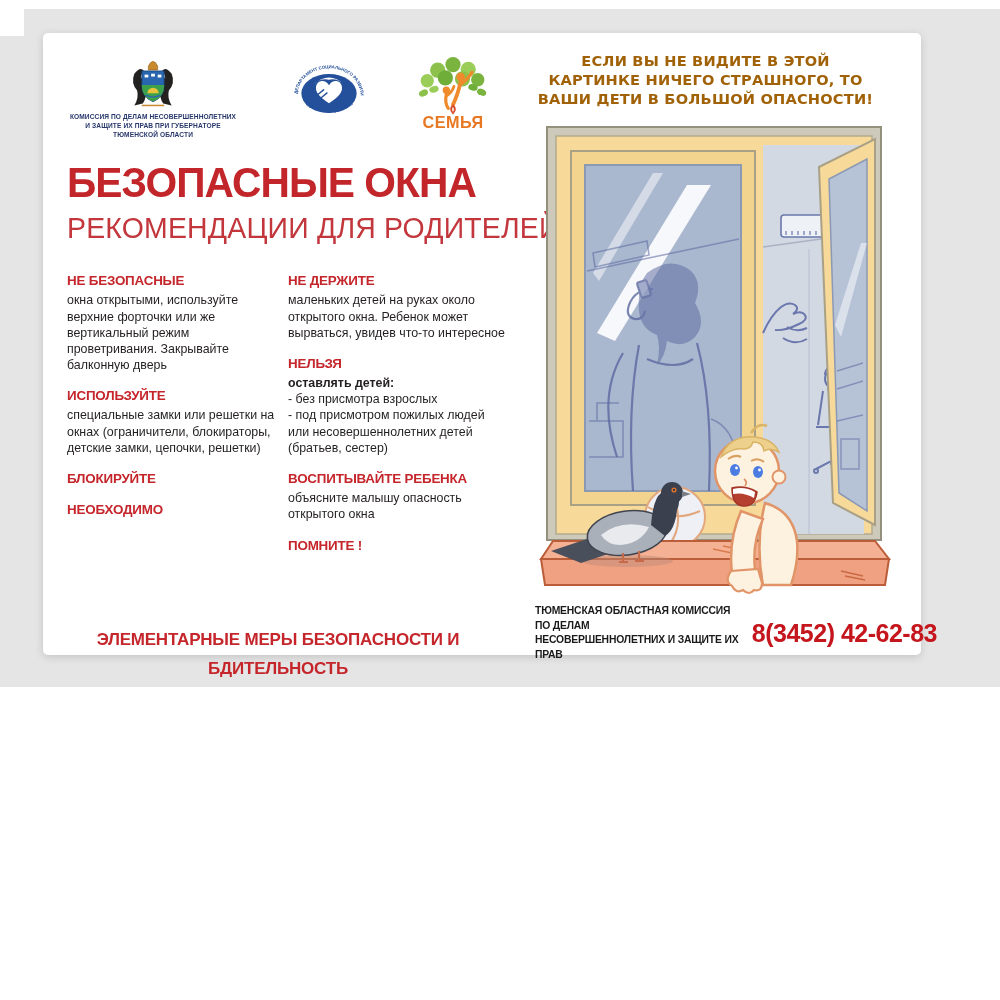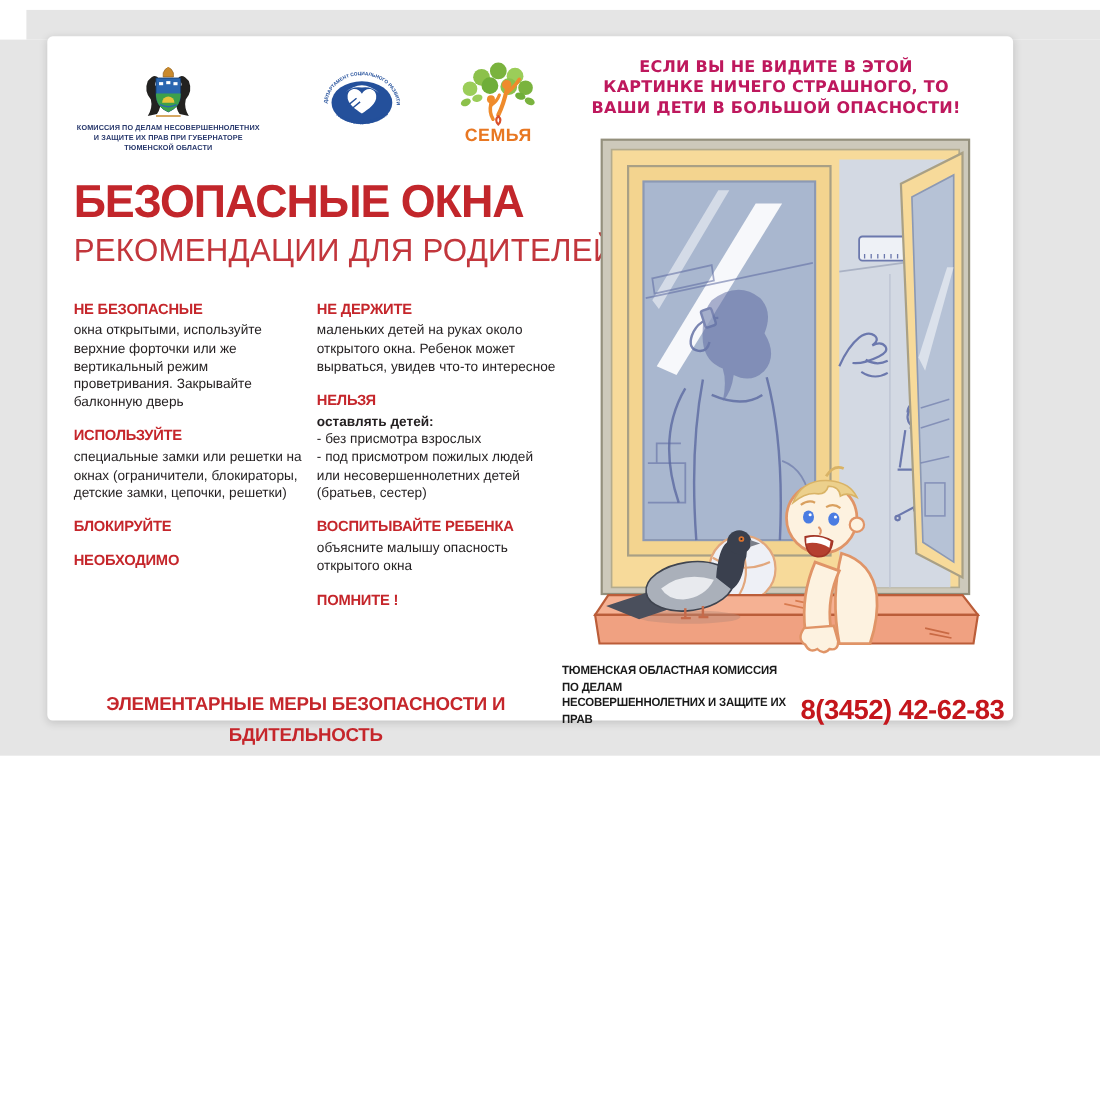--- a/index.html
+++ b/index.html
@@ -27,24 +27,24 @@
   .col-left{left:24px;width:214px;}
   .col-right{left:245px;width:220px;}
   .section{margin-bottom:14px;}
   .section-heading{color:#c5262b;font-weight:bold;font-size:13.4px;letter-spacing:-.2px;margin-bottom:3px;}
   .section-subheading{font-weight:bold;}
   .bullet{margin:0;}
 
   .slogan{left:4px;top:560px;width:462px;text-align:center;color:#c5262b;font-weight:bold;font-size:17px;line-height:1.7;letter-spacing:-.2px;margin-top:33px;}
 
   
-  .warning{left:455px;top:19px;width:415px;text-align:center;color:#be185d;font-family:"DejaVu Sans",sans-serif;font-weight:bold;font-size:14.6px;line-height:1.3;letter-spacing:.2px;}
+  .warning{left:455px;top:19px;width:415px;text-align:center;color:#a16207;font-family:"DejaVu Sans",sans-serif;font-weight:bold;font-size:14.6px;line-height:1.3;letter-spacing:.2px;}
   .illustration{left:492px;top:88px;width:358px;height:475px;}
   .illustration svg{width:358px;height:475px;display:block;}
-  .right-footer{left:468px;top:570px;width:402px;display:flex;align-items:flex-end;justify-content:space-between;}
+  .right-footer{left:492px;top:570px;width:402px;display:flex;align-items:center;justify-content:space-between;}
   .footer-org{font-size:10.8px;font-weight:bold;color:#1a1a1a;line-height:1.35;letter-spacing:-.2px;transform:scaleX(.96);transform-origin:left;}
   .footer-phone{color:#c4161c;font-size:25px;font-weight:bold;letter-spacing:-.5px;white-space:nowrap;margin-top:2px;}
 </style>
 </head>
 <body>
 
 <div class="bg-gray-top"></div>
 <div class="bg-gray"></div>
 
 <div class="poster">

